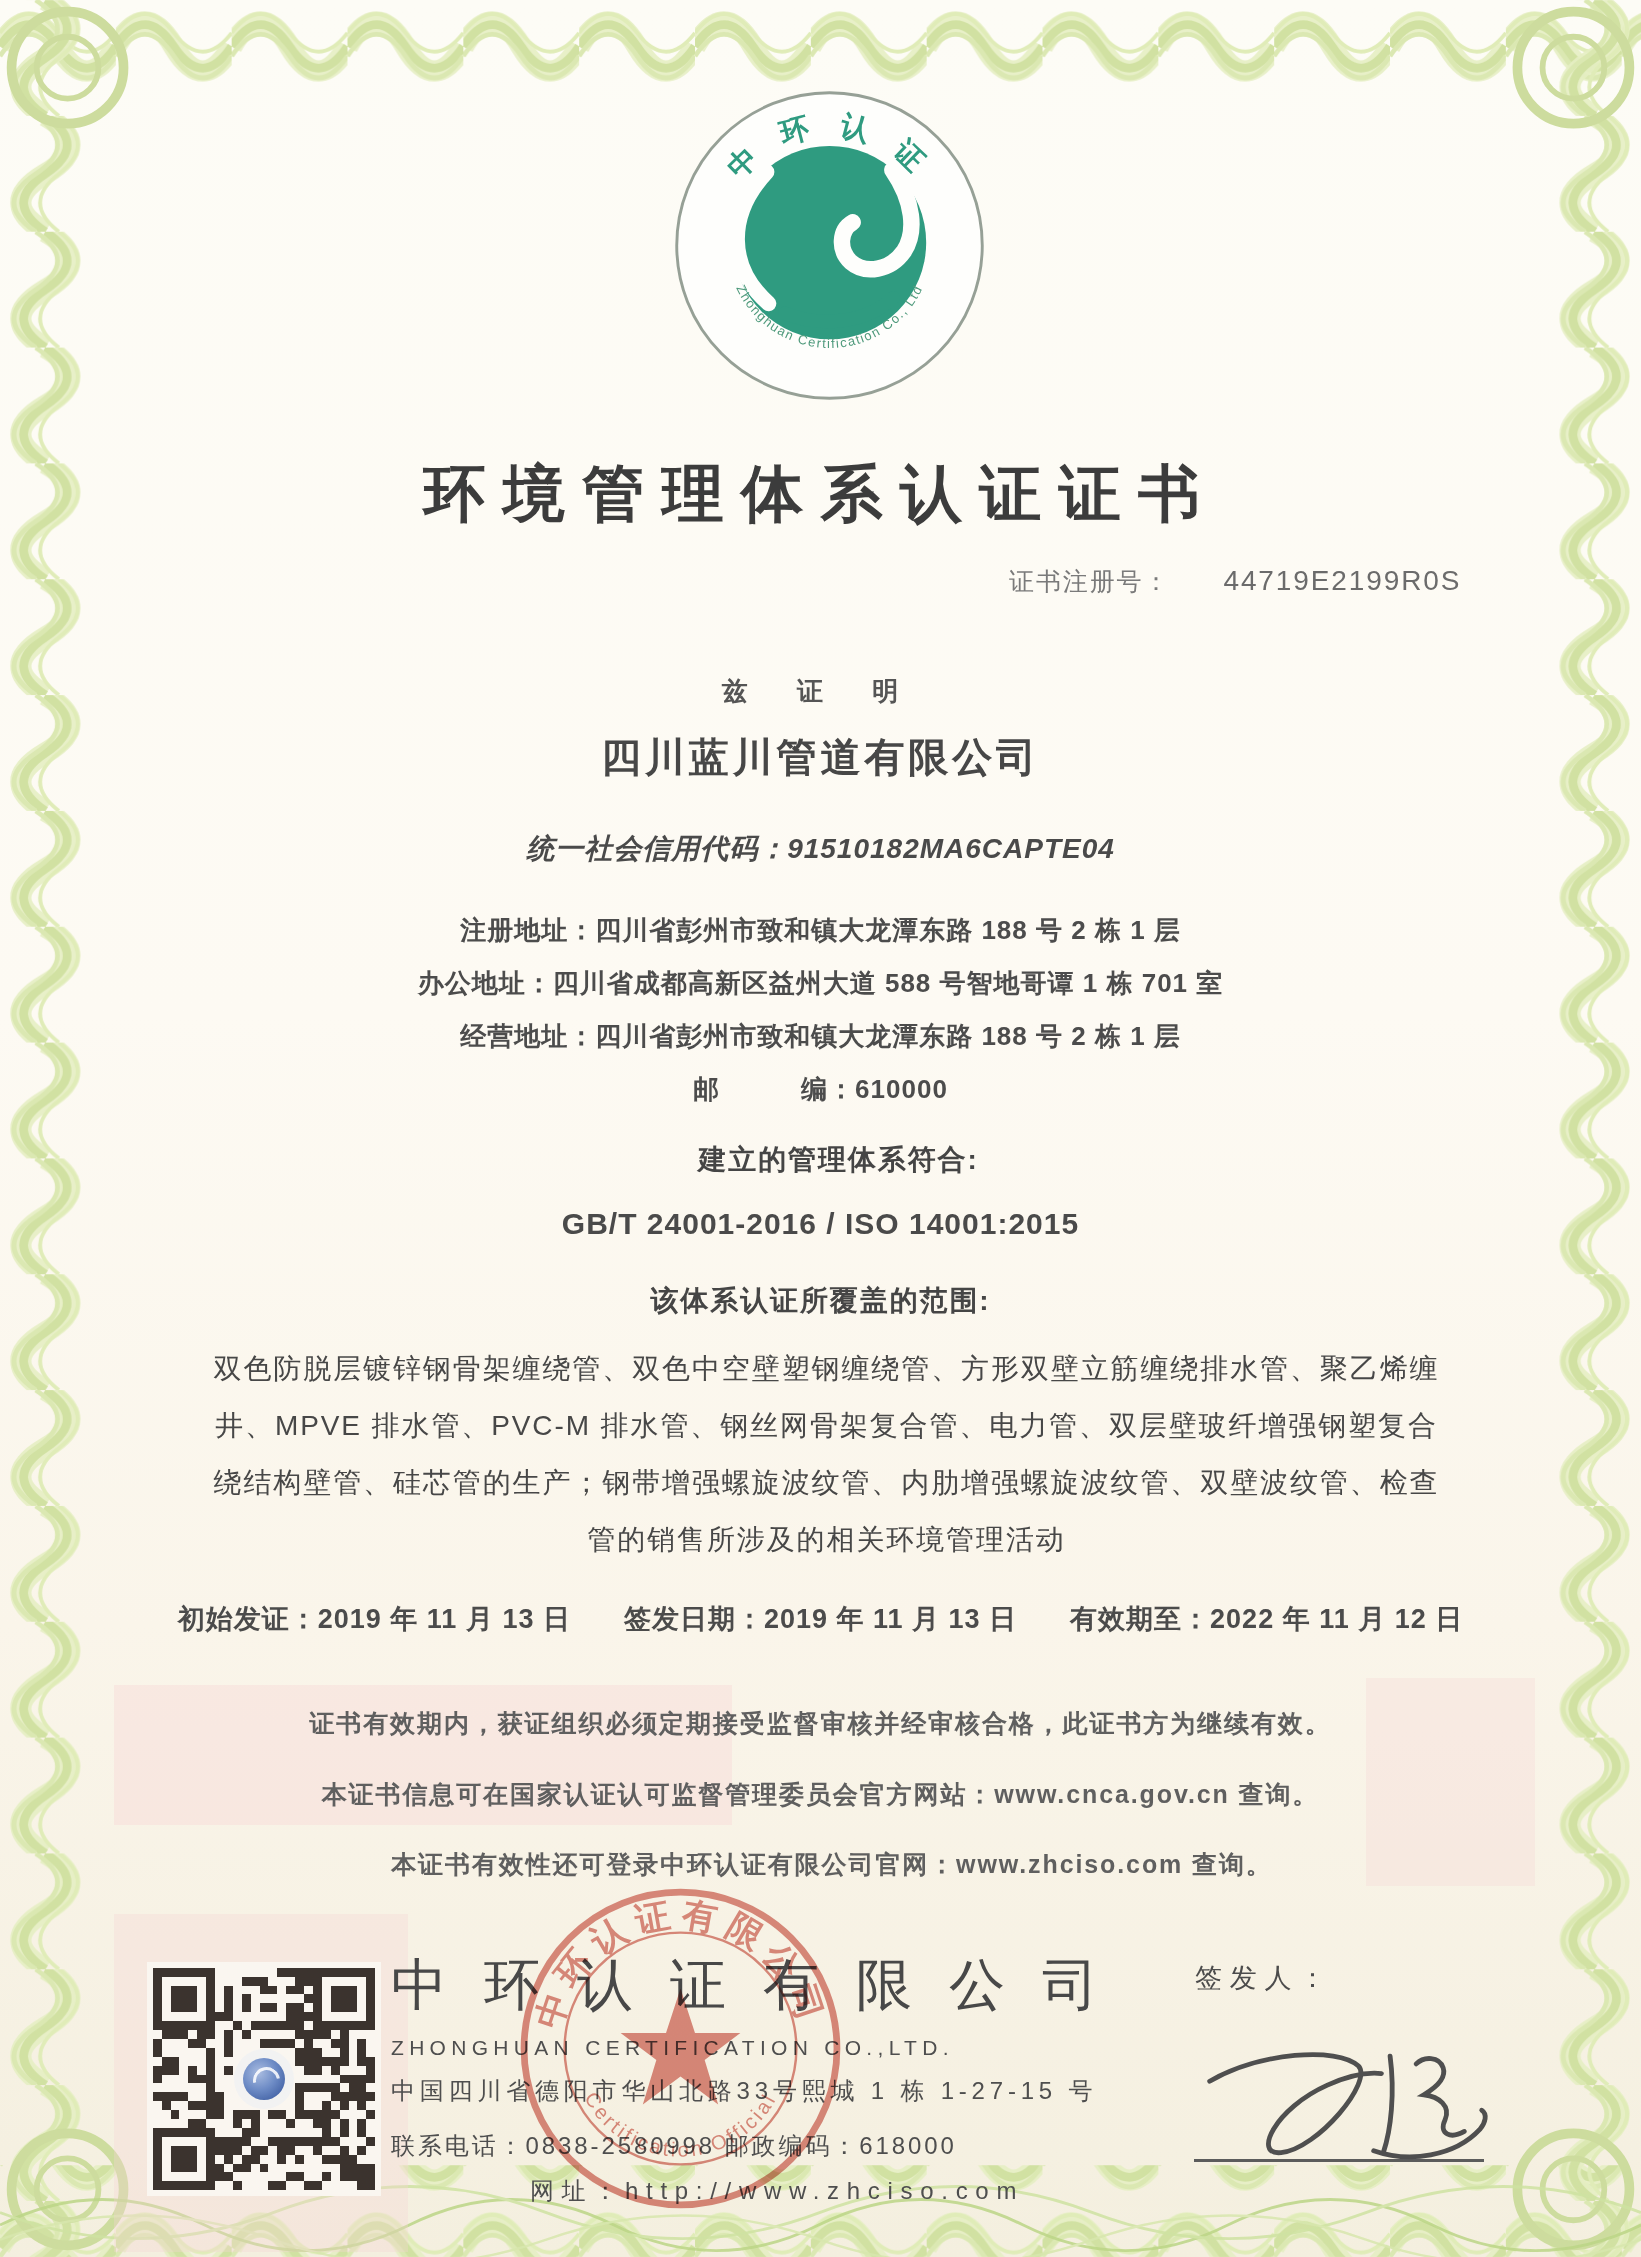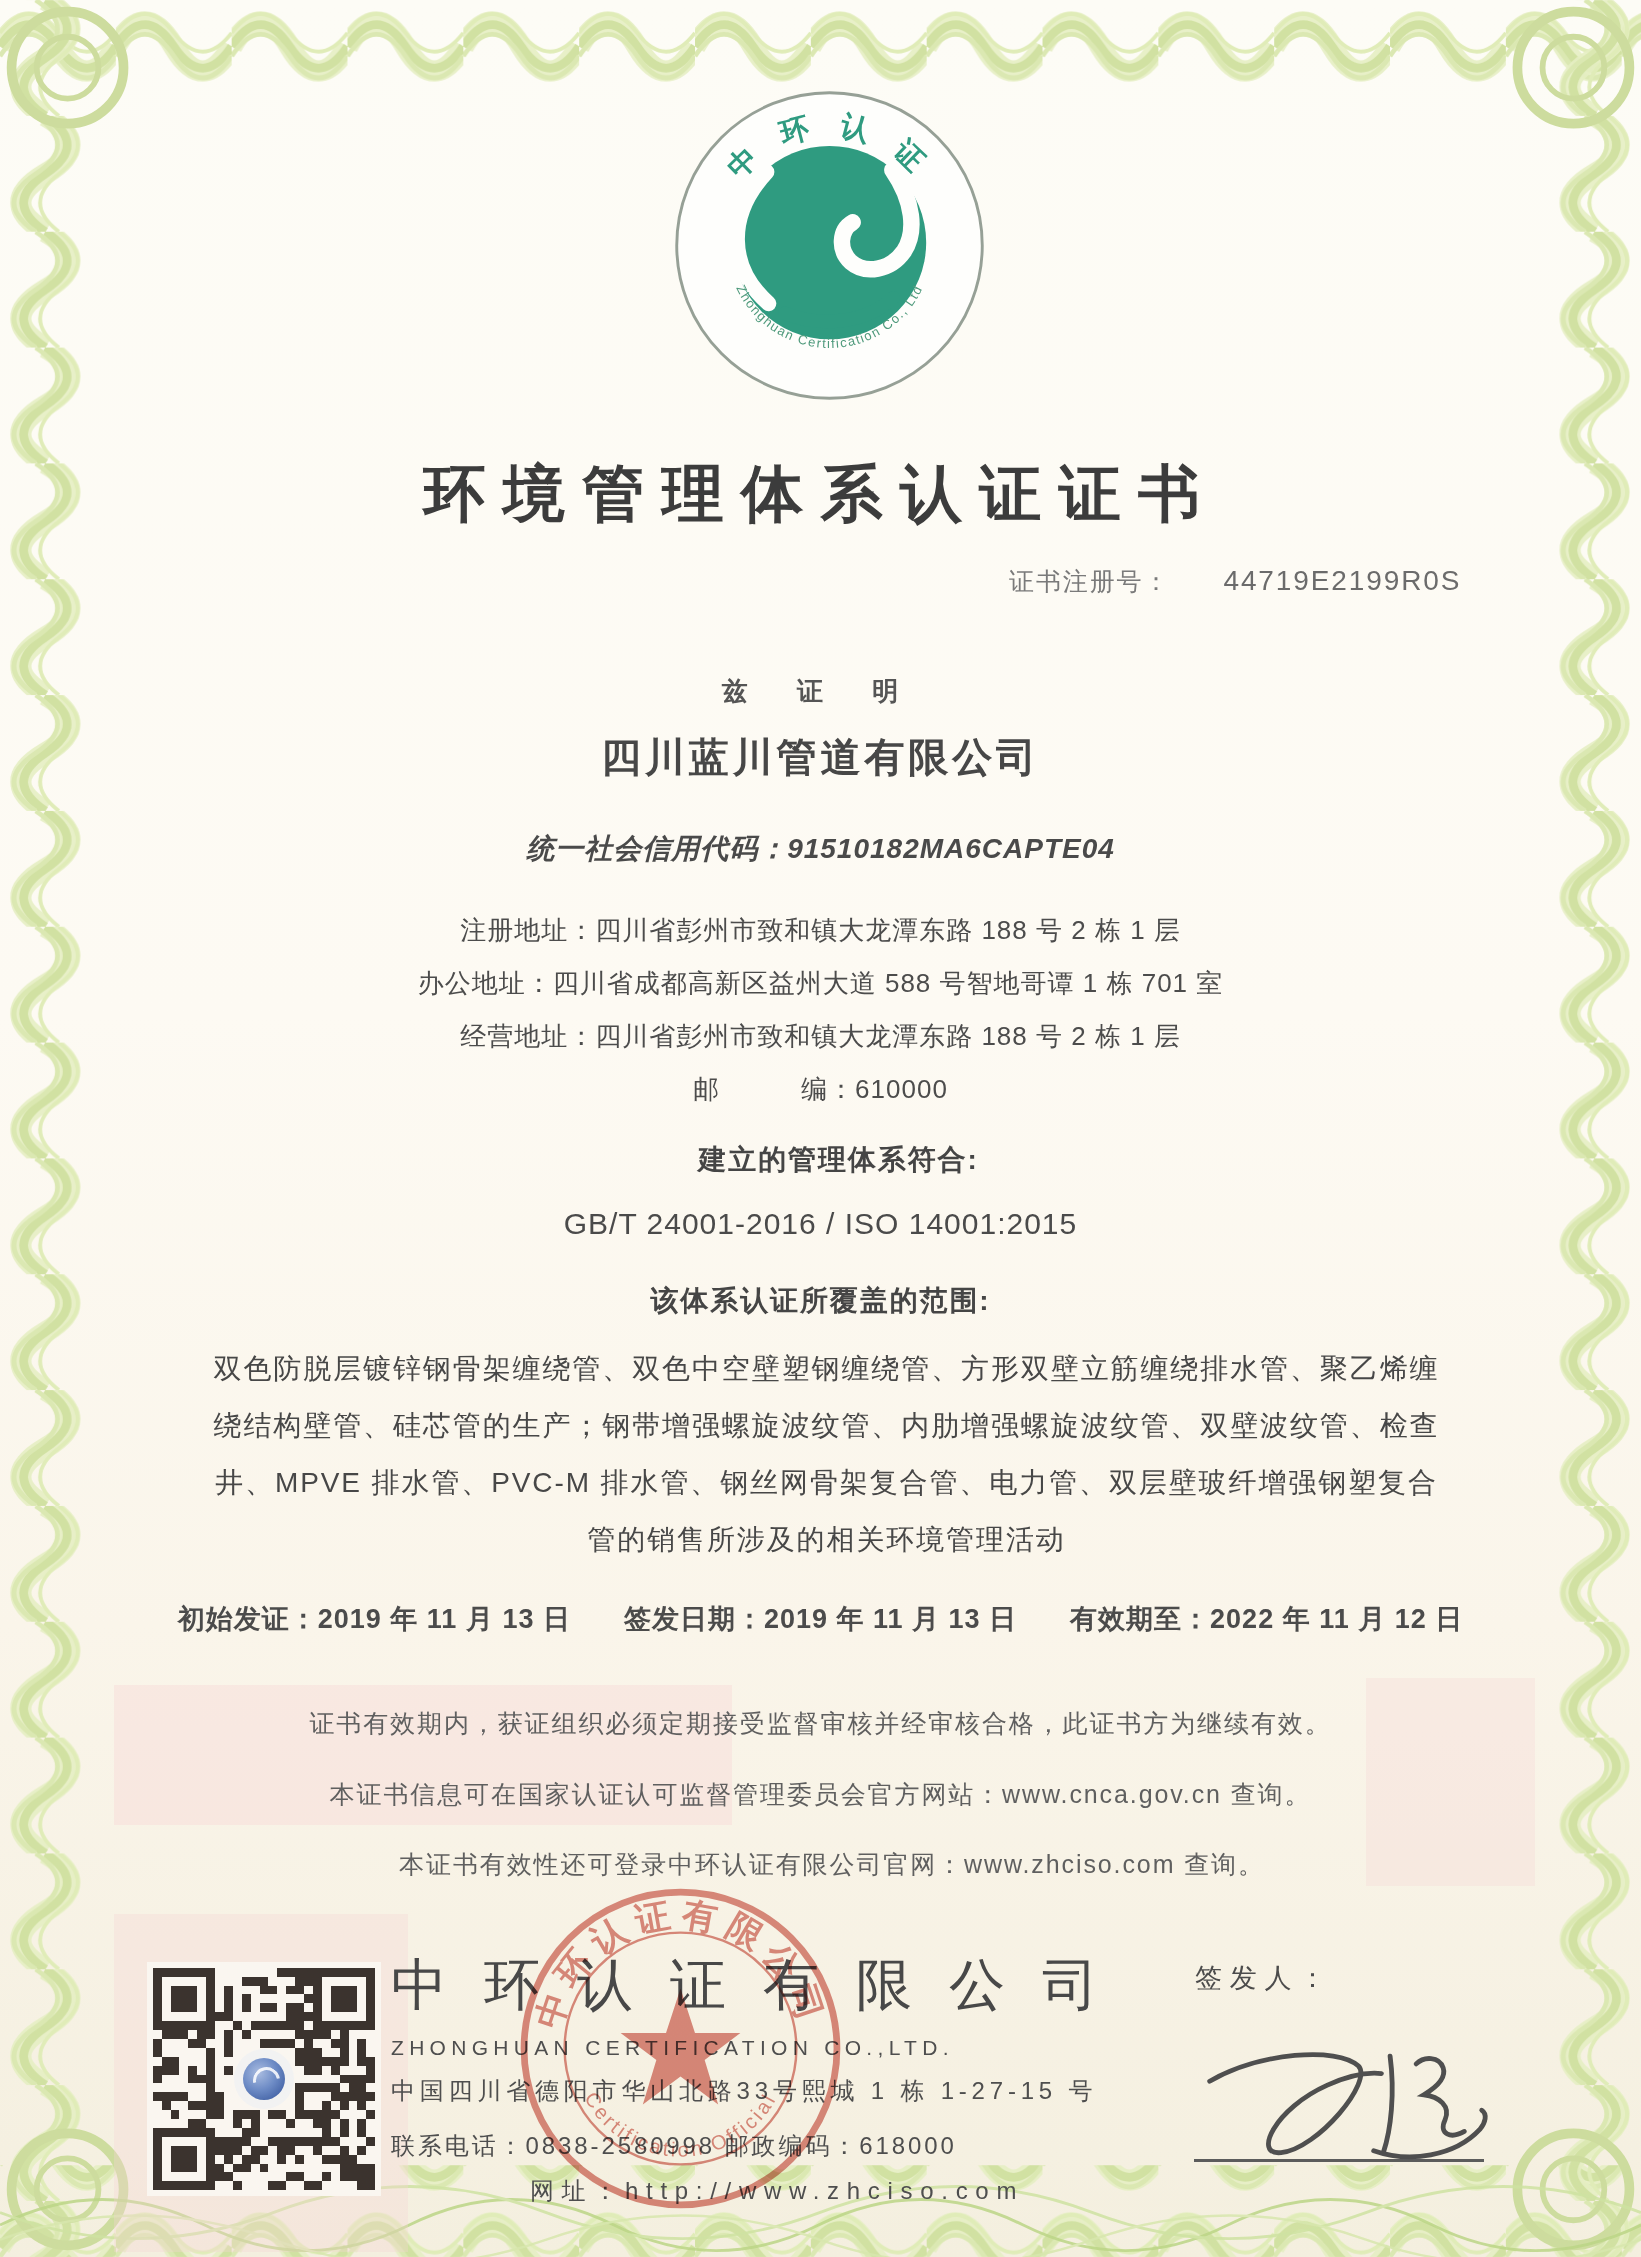--- a/index.html
+++ b/index.html
@@ -2,21 +2,21 @@
 <html><head>
 <meta charset="utf-8">
 <style>
   html,body{margin:0;padding:0;background:#e9e6da;}
   .cert{
     position:relative;width:1641px;height:2257px;overflow:hidden;
     font-family:"Liberation Sans","DejaVu Sans",sans-serif;color:#4a4a4a;
     background:linear-gradient(180deg,#fdfcf6 0%,#fdfaf3 45%,#faf5ea 72%,#f4efdf 100%);
   }
   .abs{position:absolute;}
-  .center{left:0;right:0;text-align:center;}
+  .center{left:0;right:0;text-align:center;font-weight:bold;}
   .bg-deco{left:0;top:0;z-index:0;}
   .pink{z-index:1;pointer-events:none;}
   .pp1{left:114px;top:1685px;width:618px;height:140px;background:rgba(246,213,212,.38);}
   .pp2{left:1366px;top:1678px;width:169px;height:208px;background:rgba(246,213,212,.30);}
   .pp3{left:114px;top:1914px;width:294px;height:338px;background:rgba(246,213,212,.33);}
   .content{z-index:2;}
   .logo-wrap{left:669px;top:85px;width:321px;height:321px;}
   .title{top:452px;font-size:62px;font-weight:700;letter-spacing:17.4px;color:#3c3c3c;}
   .regline{top:565px;left:1009px;display:flex;gap:53px;align-items:baseline;}
   .reg-label{font-size:25px;color:#7a7a7a;letter-spacing:1.9px;}
@@ -129,22 +129,22 @@
     <div class="addr-line">经营地址：四川省彭州市致和镇大龙潭东路 188 号 2 栋 1 层</div>
     <div class="addr-line">邮　　　编：610000</div>
   </div>
 
   <div class="abs content center sys-label">建立的管理体系符合:</div>
   <div class="abs content center standard">GB/T 24001-2016 / ISO 14001:2015</div>
   <div class="abs content center scope-label">该体系认证所覆盖的范围:</div>
 
   <div class="abs content scope">
     <div class="scope-line">双色防脱层镀锌钢骨架缠绕管、双色中空壁塑钢缠绕管、方形双壁立筋缠绕排水管、聚乙烯缠</div>
+    <div class="scope-line">井、MPVE 排水管、PVC-M 排水管、钢丝网骨架复合管、电力管、双层壁玻纤增强钢塑复合</div>
     <div class="scope-line">绕结构壁管、硅芯管的生产；钢带增强螺旋波纹管、内肋增强螺旋波纹管、双壁波纹管、检查</div>
-    <div class="scope-line">井、MPVE 排水管、PVC-M 排水管、钢丝网骨架复合管、电力管、双层壁玻纤增强钢塑复合</div>
     <div class="scope-line">管的销售所涉及的相关环境管理活动</div>
   </div>
 
   <div class="abs content dates">
     <span class="date-item">初始发证：2019 年 11 月 13 日</span>
     <span class="date-item">签发日期：2019 年 11 月 13 日</span>
     <span class="date-item">有效期至：2022 年 11 月 12 日</span>
   </div>
 
   <div class="abs content center note note1">证书有效期内，获证组织必须定期接受监督审核并经审核合格，此证书方为继续有效。</div>

